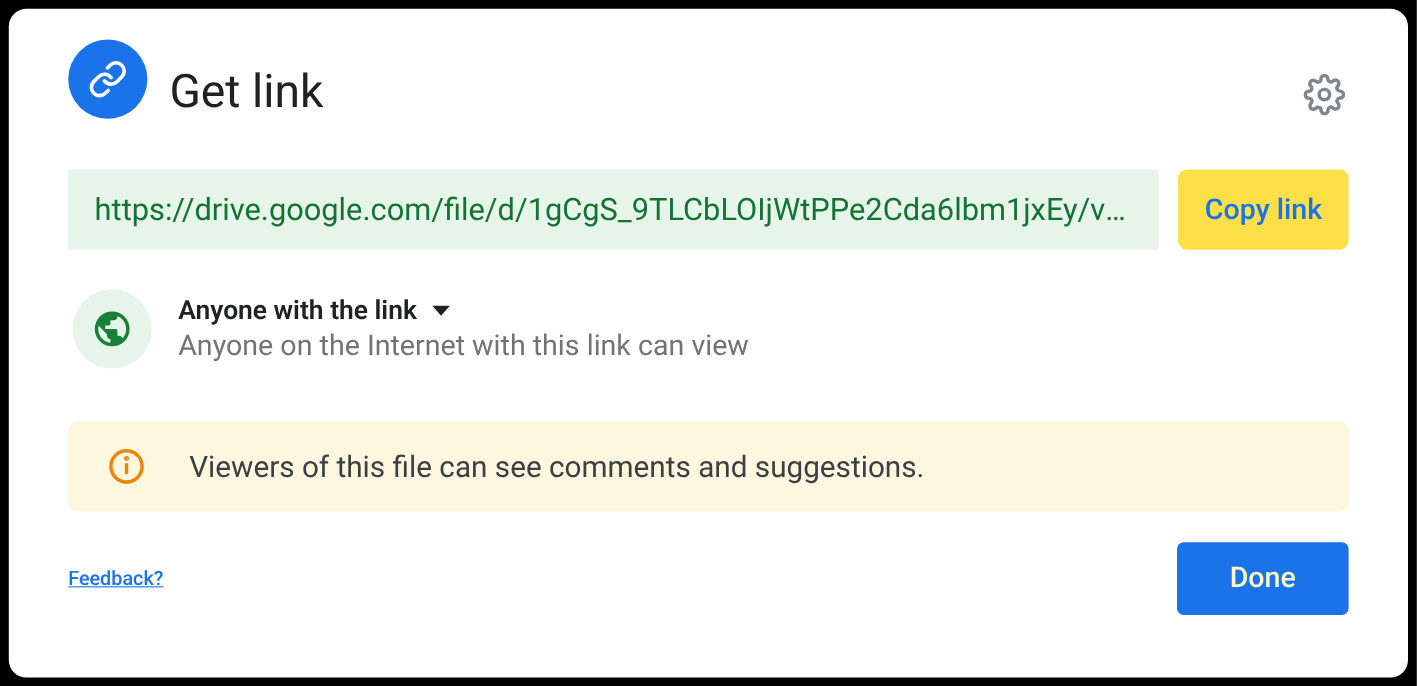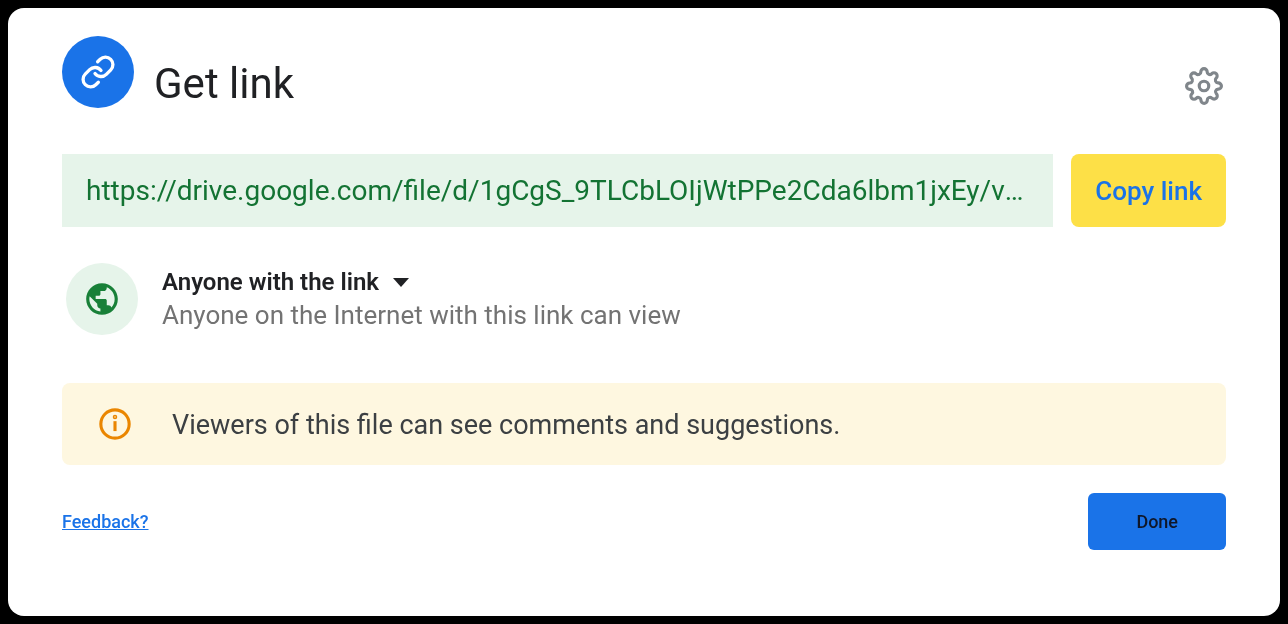--- a/index.html
+++ b/index.html
@@ -144,25 +144,25 @@
     }
     .feedback {
       color: #1a73e8;
       font-size: 18px;
       font-weight: 500;
       text-decoration: underline;
       cursor: pointer;
     }
     .done-btn {
       background: #1a73e8;
-      color: #0f172a;
+      color: #fef9c3;
       border: none;
       border-radius: 6px;
       padding: 18px 48px;
-      font-size: 18px;
+      font-size: 26px;
       font-weight: 500;
       cursor: pointer;
       font-family: inherit;
     }
     .caret {
       width: 0; height: 0;
       border-left: 8px solid transparent;
       border-right: 8px solid transparent;
       border-top: 9px solid #202124;
     }

